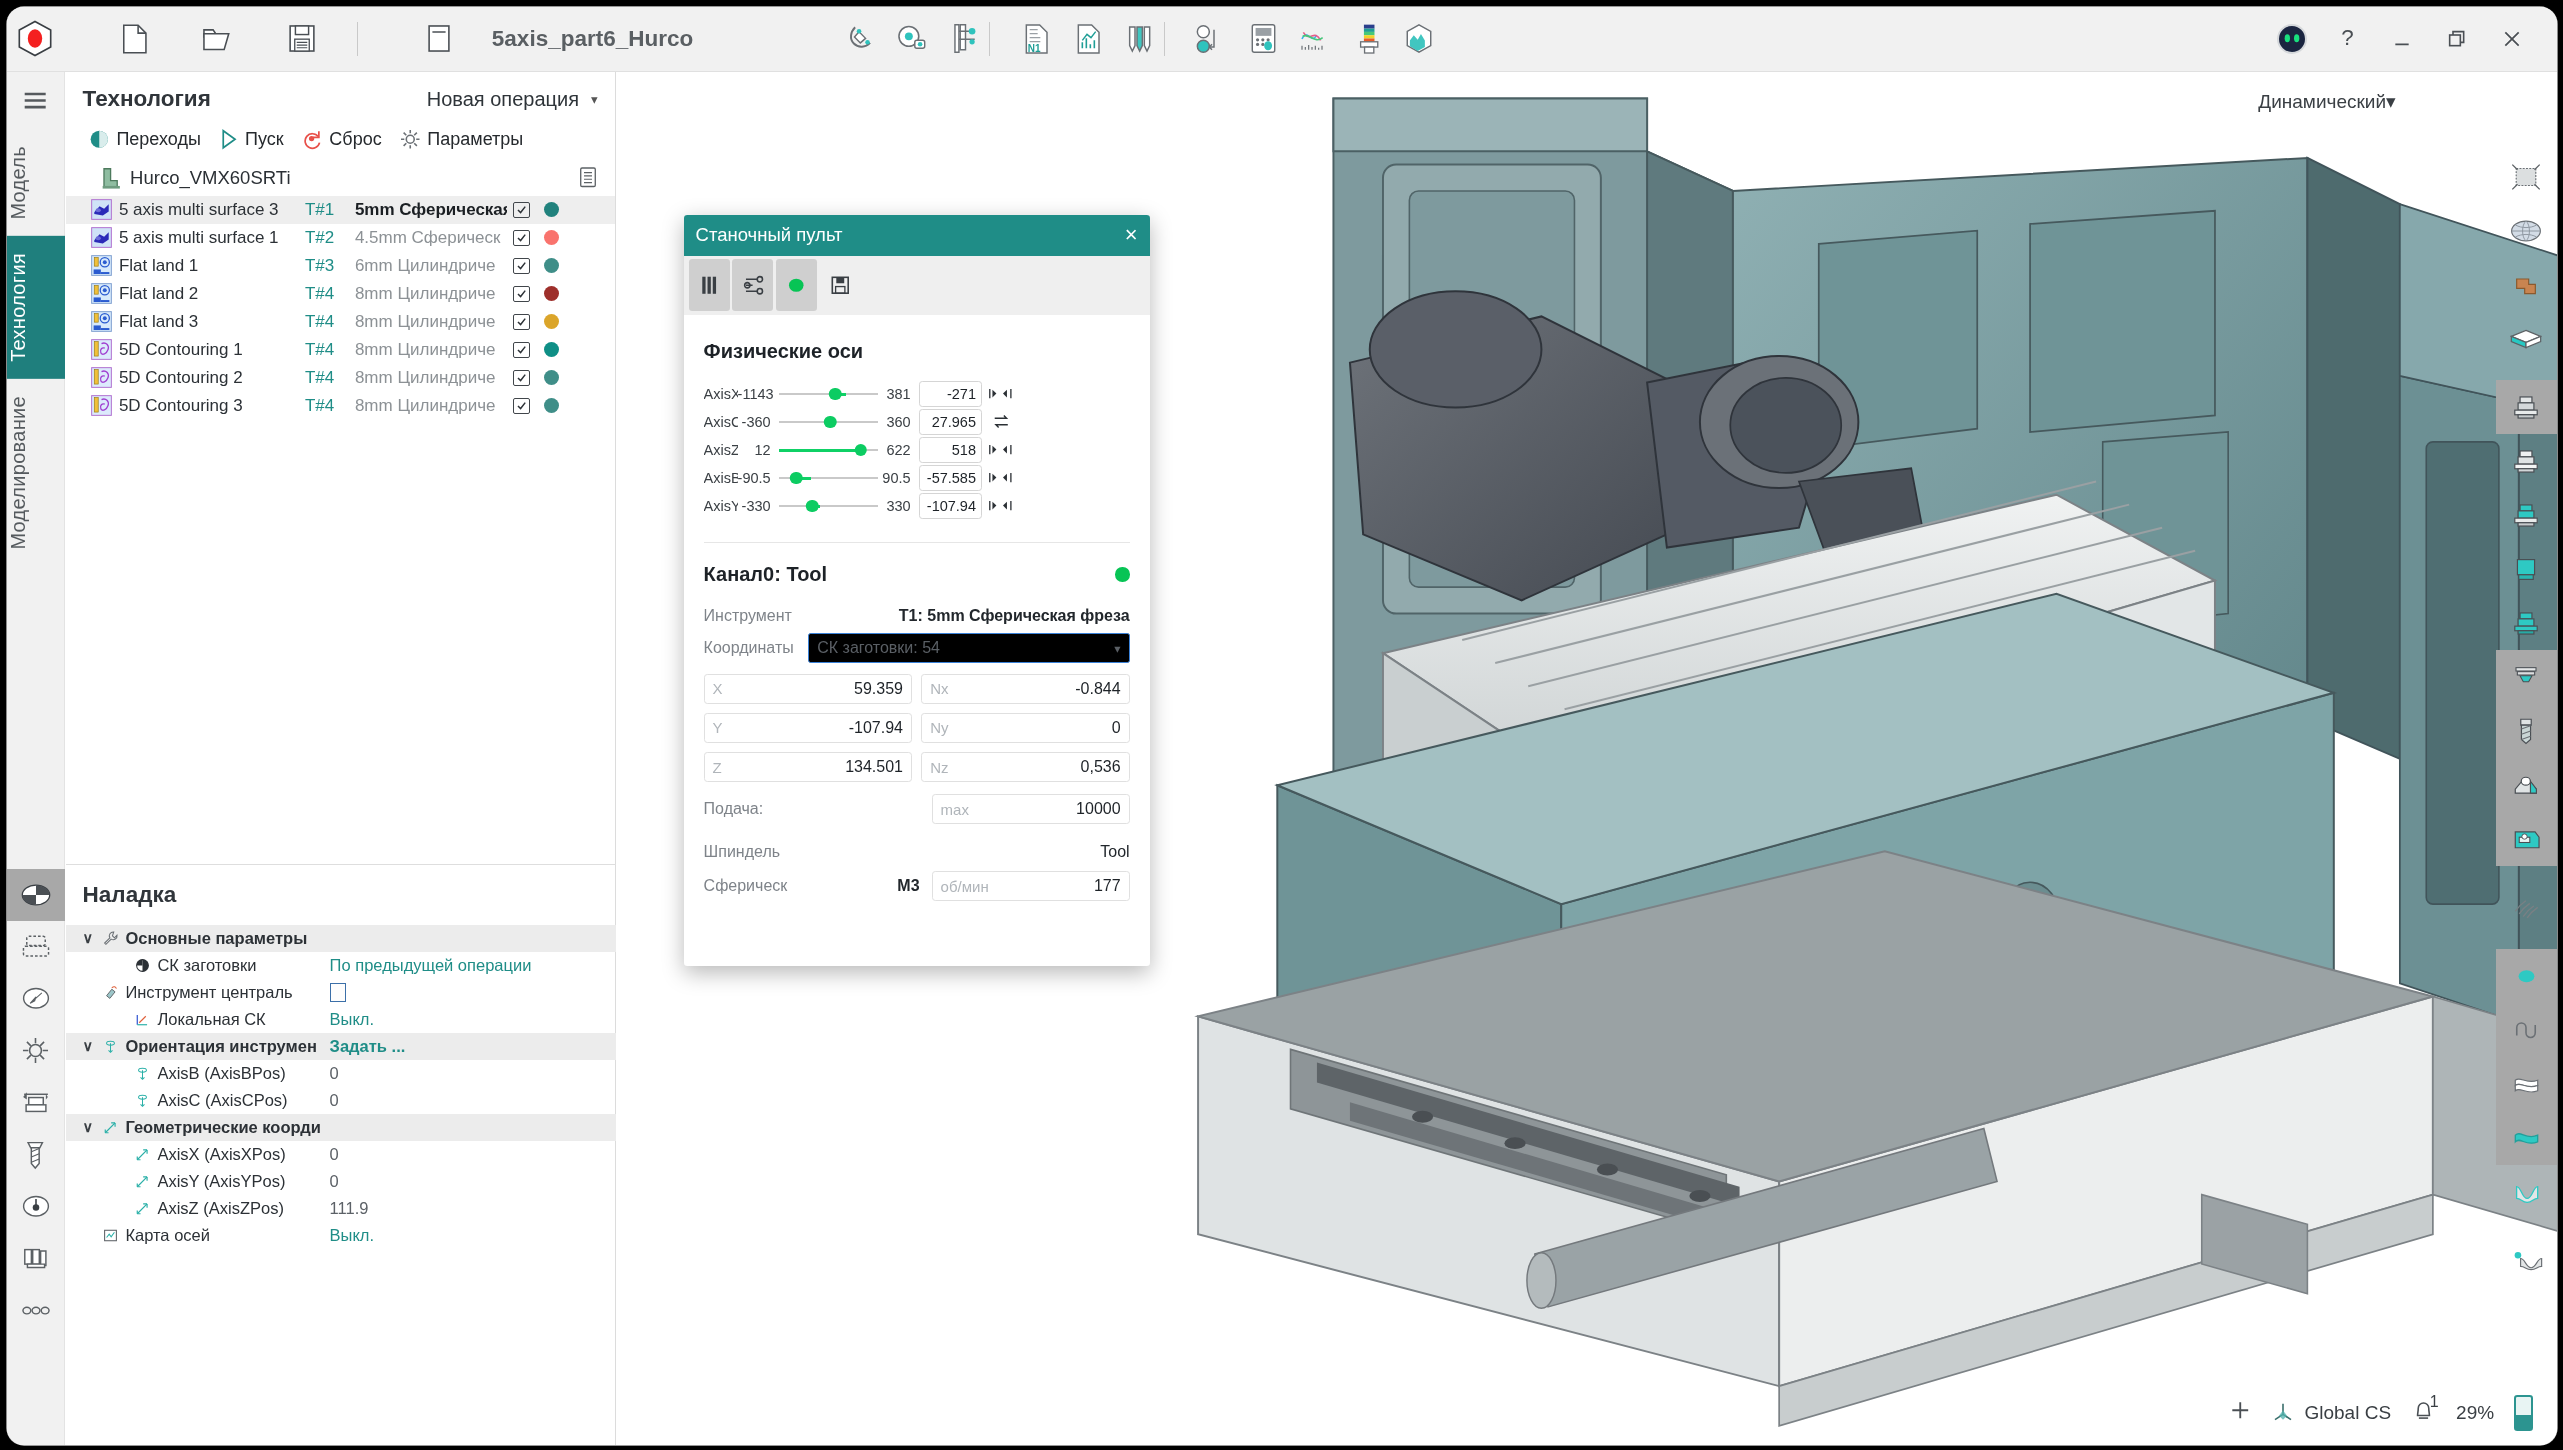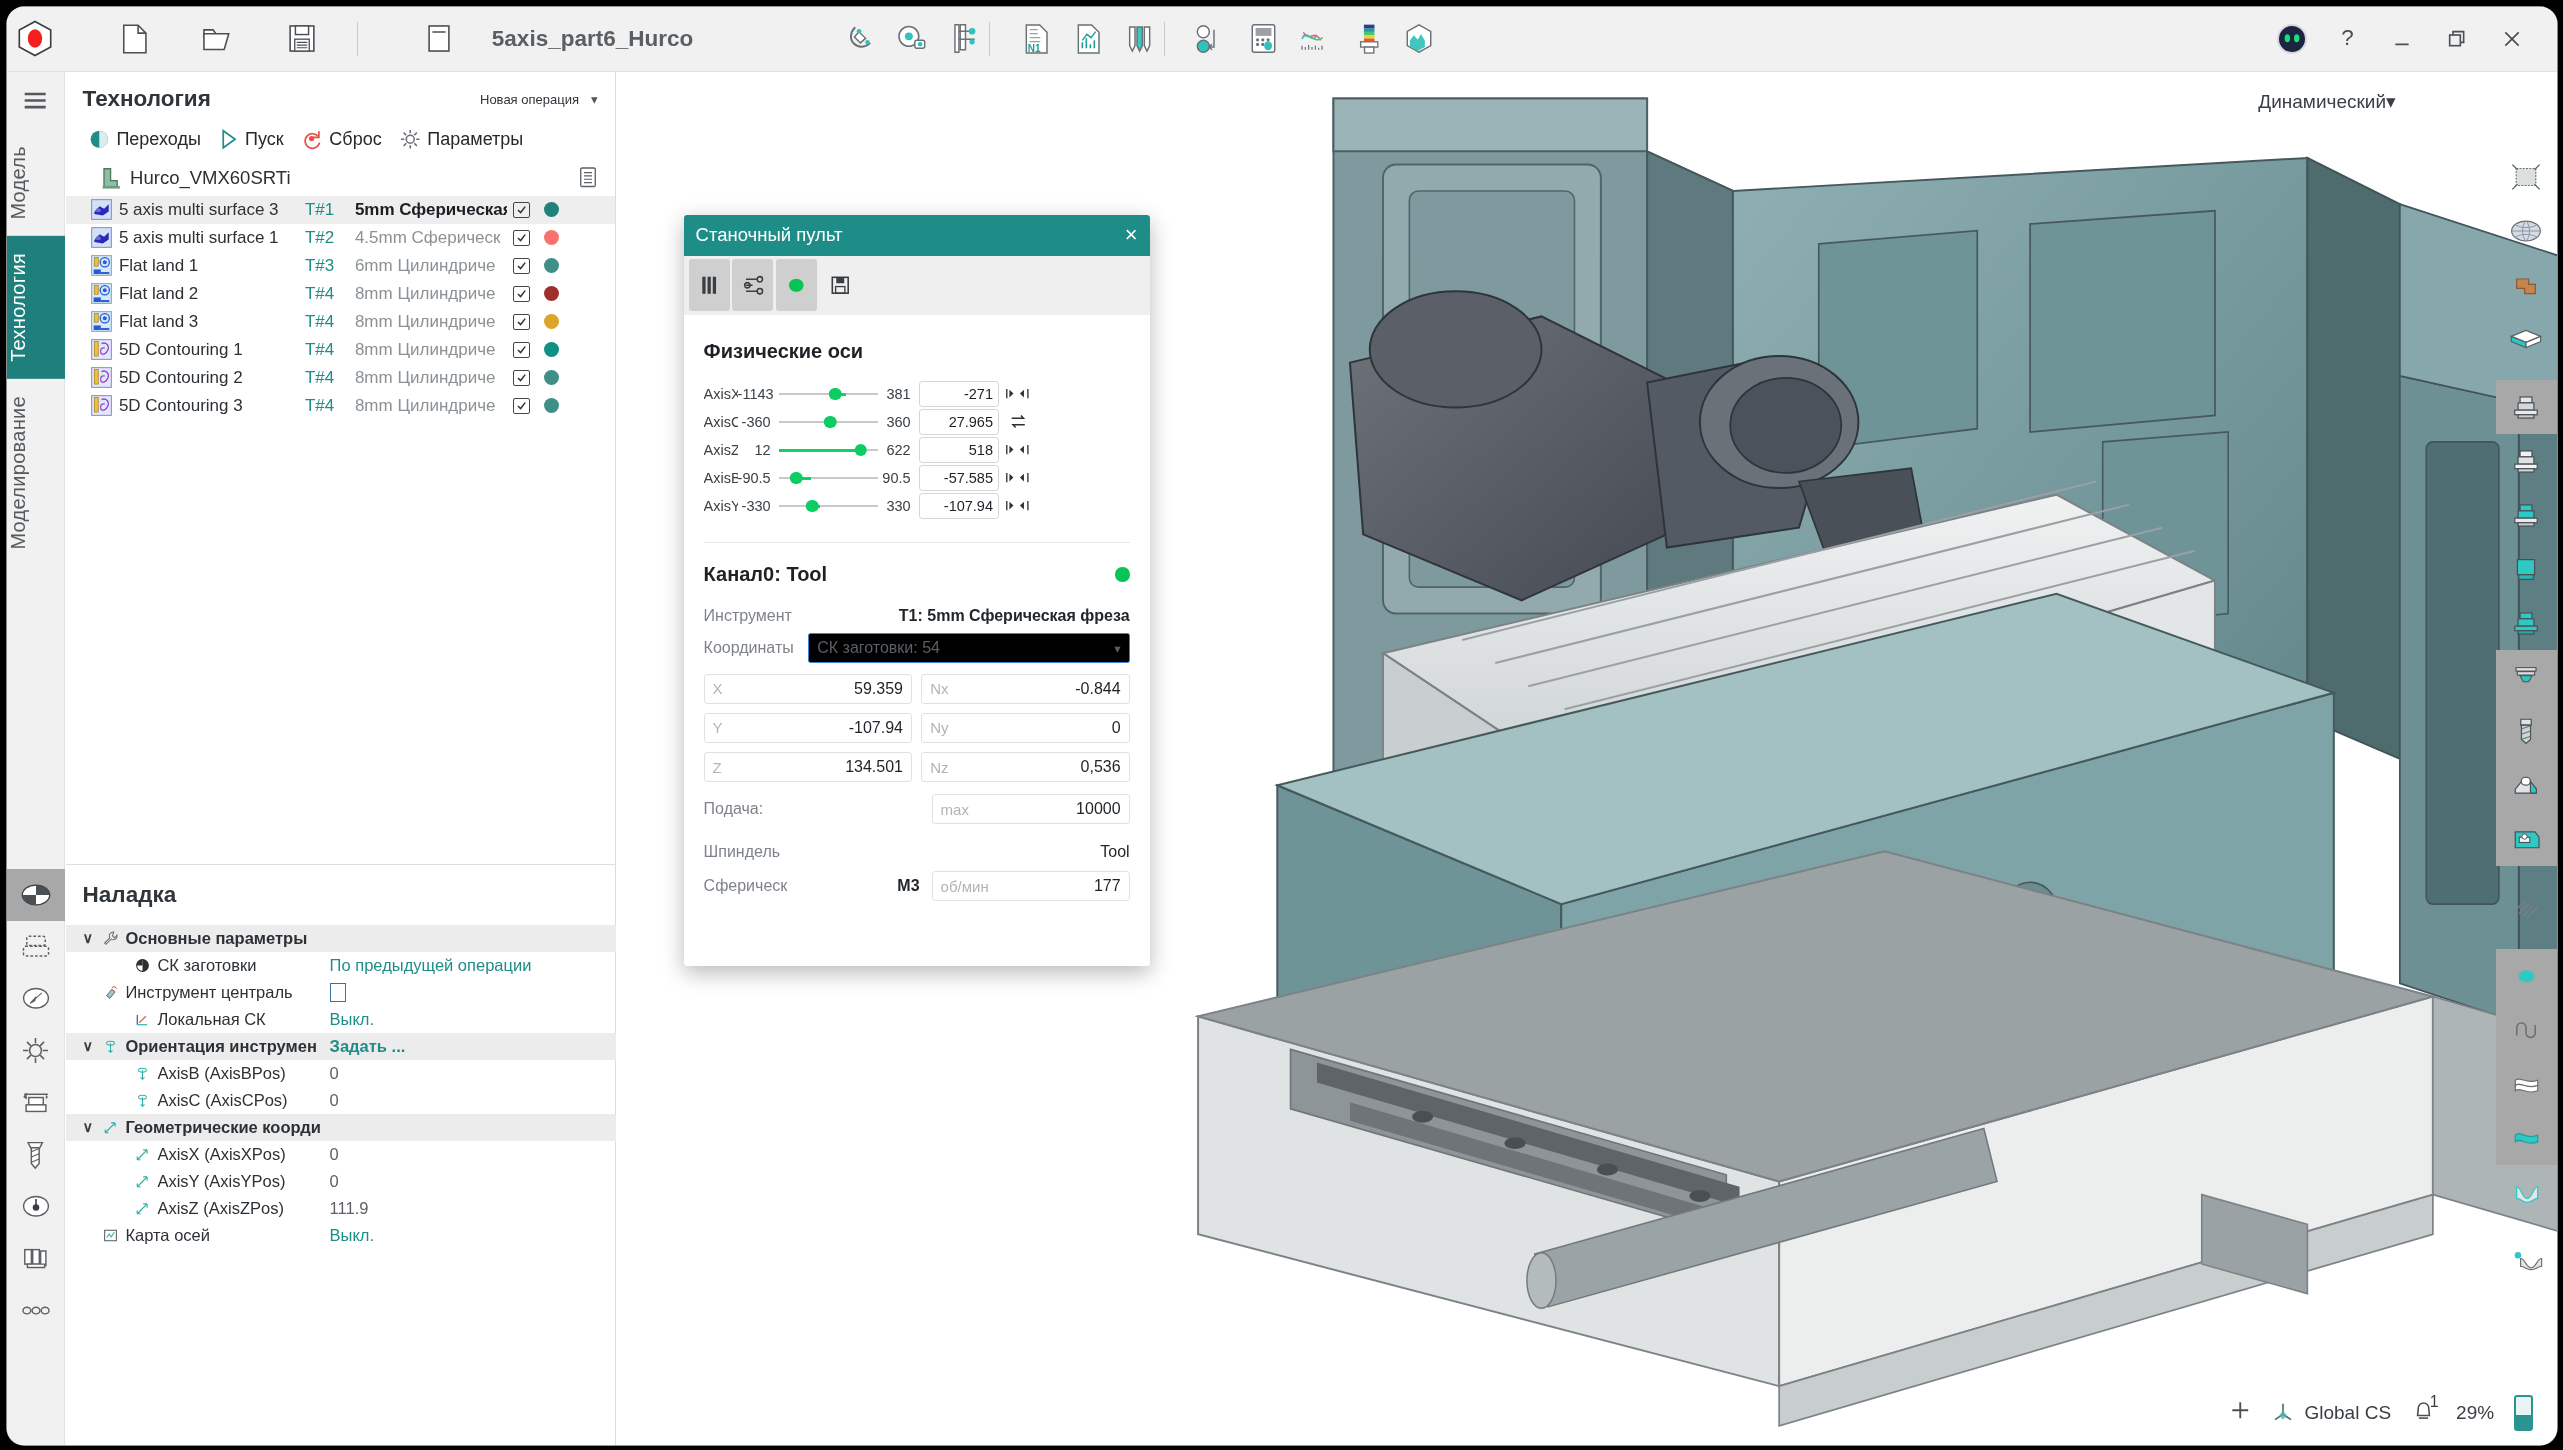--- a/index.html
+++ b/index.html
@@ -52,21 +52,21 @@
   }
   .rail-ic.sel { background:#a8a8a8; }
 
   
   #leftpanel {
     position:absolute; left:59px; top:65px; width:550px; height:1373px;
     background:#ffffff; border-right:0.7px solid #dcdcdc;
   }
   .lp-header { display:flex; align-items:center; padding:14.5px 17px 4px 17px; }
   .lp-title { font-size:22.5px; font-weight:bold; color:#30353a; }
-  .lp-newop { margin-left:auto; font-size:13px; color:#2e3439; white-space:nowrap; }
+  .lp-newop { margin-left:auto; font-size:20px; color:#2e3439; white-space:nowrap; }
   .lp-caret { margin-left:12px; font-size:13.2px; color:#555; }
 
   .lp-actions { display:flex; align-items:center; padding:9.2px 17px 6.6px 17px; gap:6.6px; }
   .lp-act { display:flex; align-items:center; gap:6px; font-size:18px; color:#25292d;
             font-weight:normal; padding:2.6px 5.3px; white-space:nowrap; }
 
   .machine-row { display:flex; align-items:center; padding:6.6px 17px 2.6px 17px;margin-left:17px; }
   .machine-name { font-size:18.5px; color:#2b3035; margin-left:8px; }
   .machine-doc { margin-left:auto; }
 
@@ -150,21 +150,21 @@
 
   .ax-row { display:flex; align-items:center; height:28px; font-size:14.5px; color:#3b4045; }
   .ax-name { width:34px; overflow:hidden; white-space:nowrap; }
   .ax-min { width:41px; text-align:right; padding-right:8px; }
   .ax-slider { position:relative; width:99px; height:13.2px; }
   .ax-track { position:absolute; left:0; top:6px; width:99px; height:2px; background:#c9c9c9; }
   .ax-fill { position:absolute; top:6px; height:2.6px; background:#0fd166; }
   .ax-knob { position:absolute; top:0.7px; width:12.5px; height:12.5px; border-radius:50%;
              background:#0ccc62; transform:translateX(-50%); }
   .ax-max { width:41px; text-align:right; padding-right:8px; }
-  .ax-box { width:80px; height:26.4px; border:0.7px solid #d5d5d5; border-radius:3.3px;
+  .ax-box { width:63px; height:26.4px; border:0.7px solid #d5d5d5; border-radius:3.3px;
             display:flex; align-items:center; justify-content:flex-end;
             padding-right:4.6px; font-size:14.5px; color:#1e2328; background:#fff; }
   .ax-nav { width:33px; display:flex; align-items:center; justify-content:center;
             gap:2px; color:#2c3136; font-size:11.2px; margin-left:3.3px; }
 
   .dlg-sep { height:0.7px; background:#e6e6e6; margin:22.5px 0 0 0; }
 
   .ch-head { display:flex; align-items:center; margin:20px 0 14.5px 0; }
   .ch-title { font-size:20px; font-weight:bold; color:#1d2227; }
   .ch-led { margin-left:auto; width:14.5px; height:14.5px; border-radius:50%; background:#07c455; }

